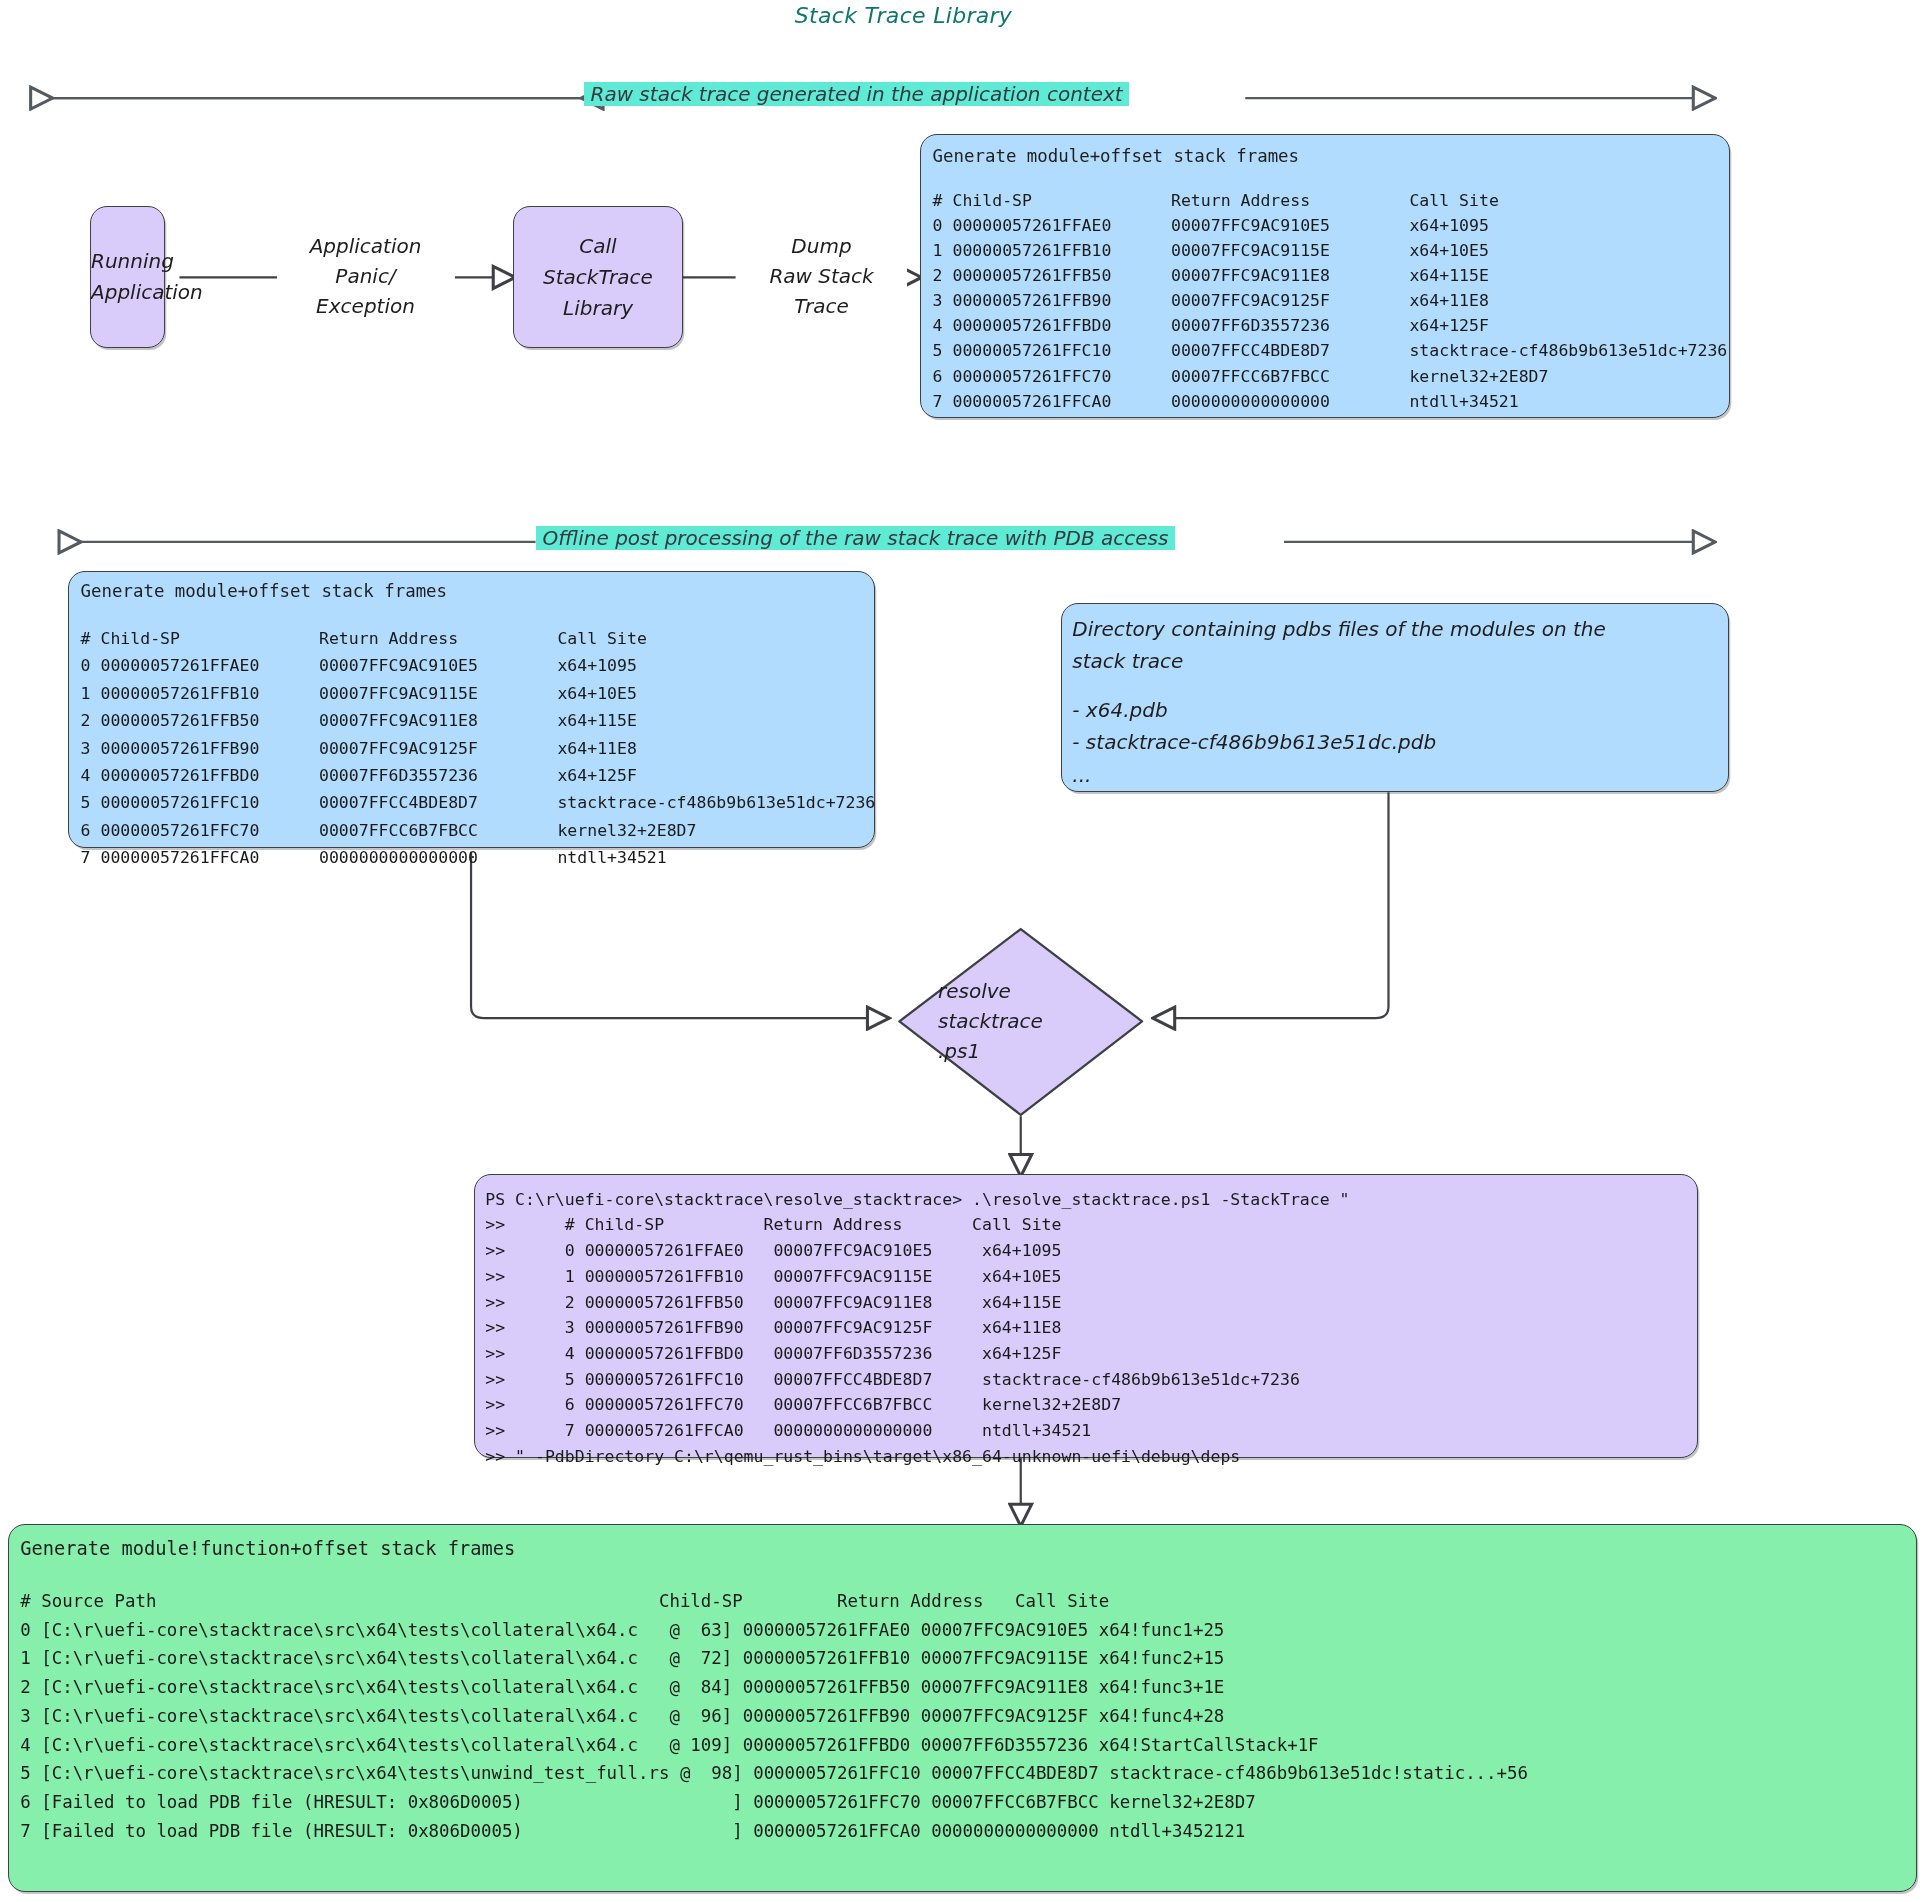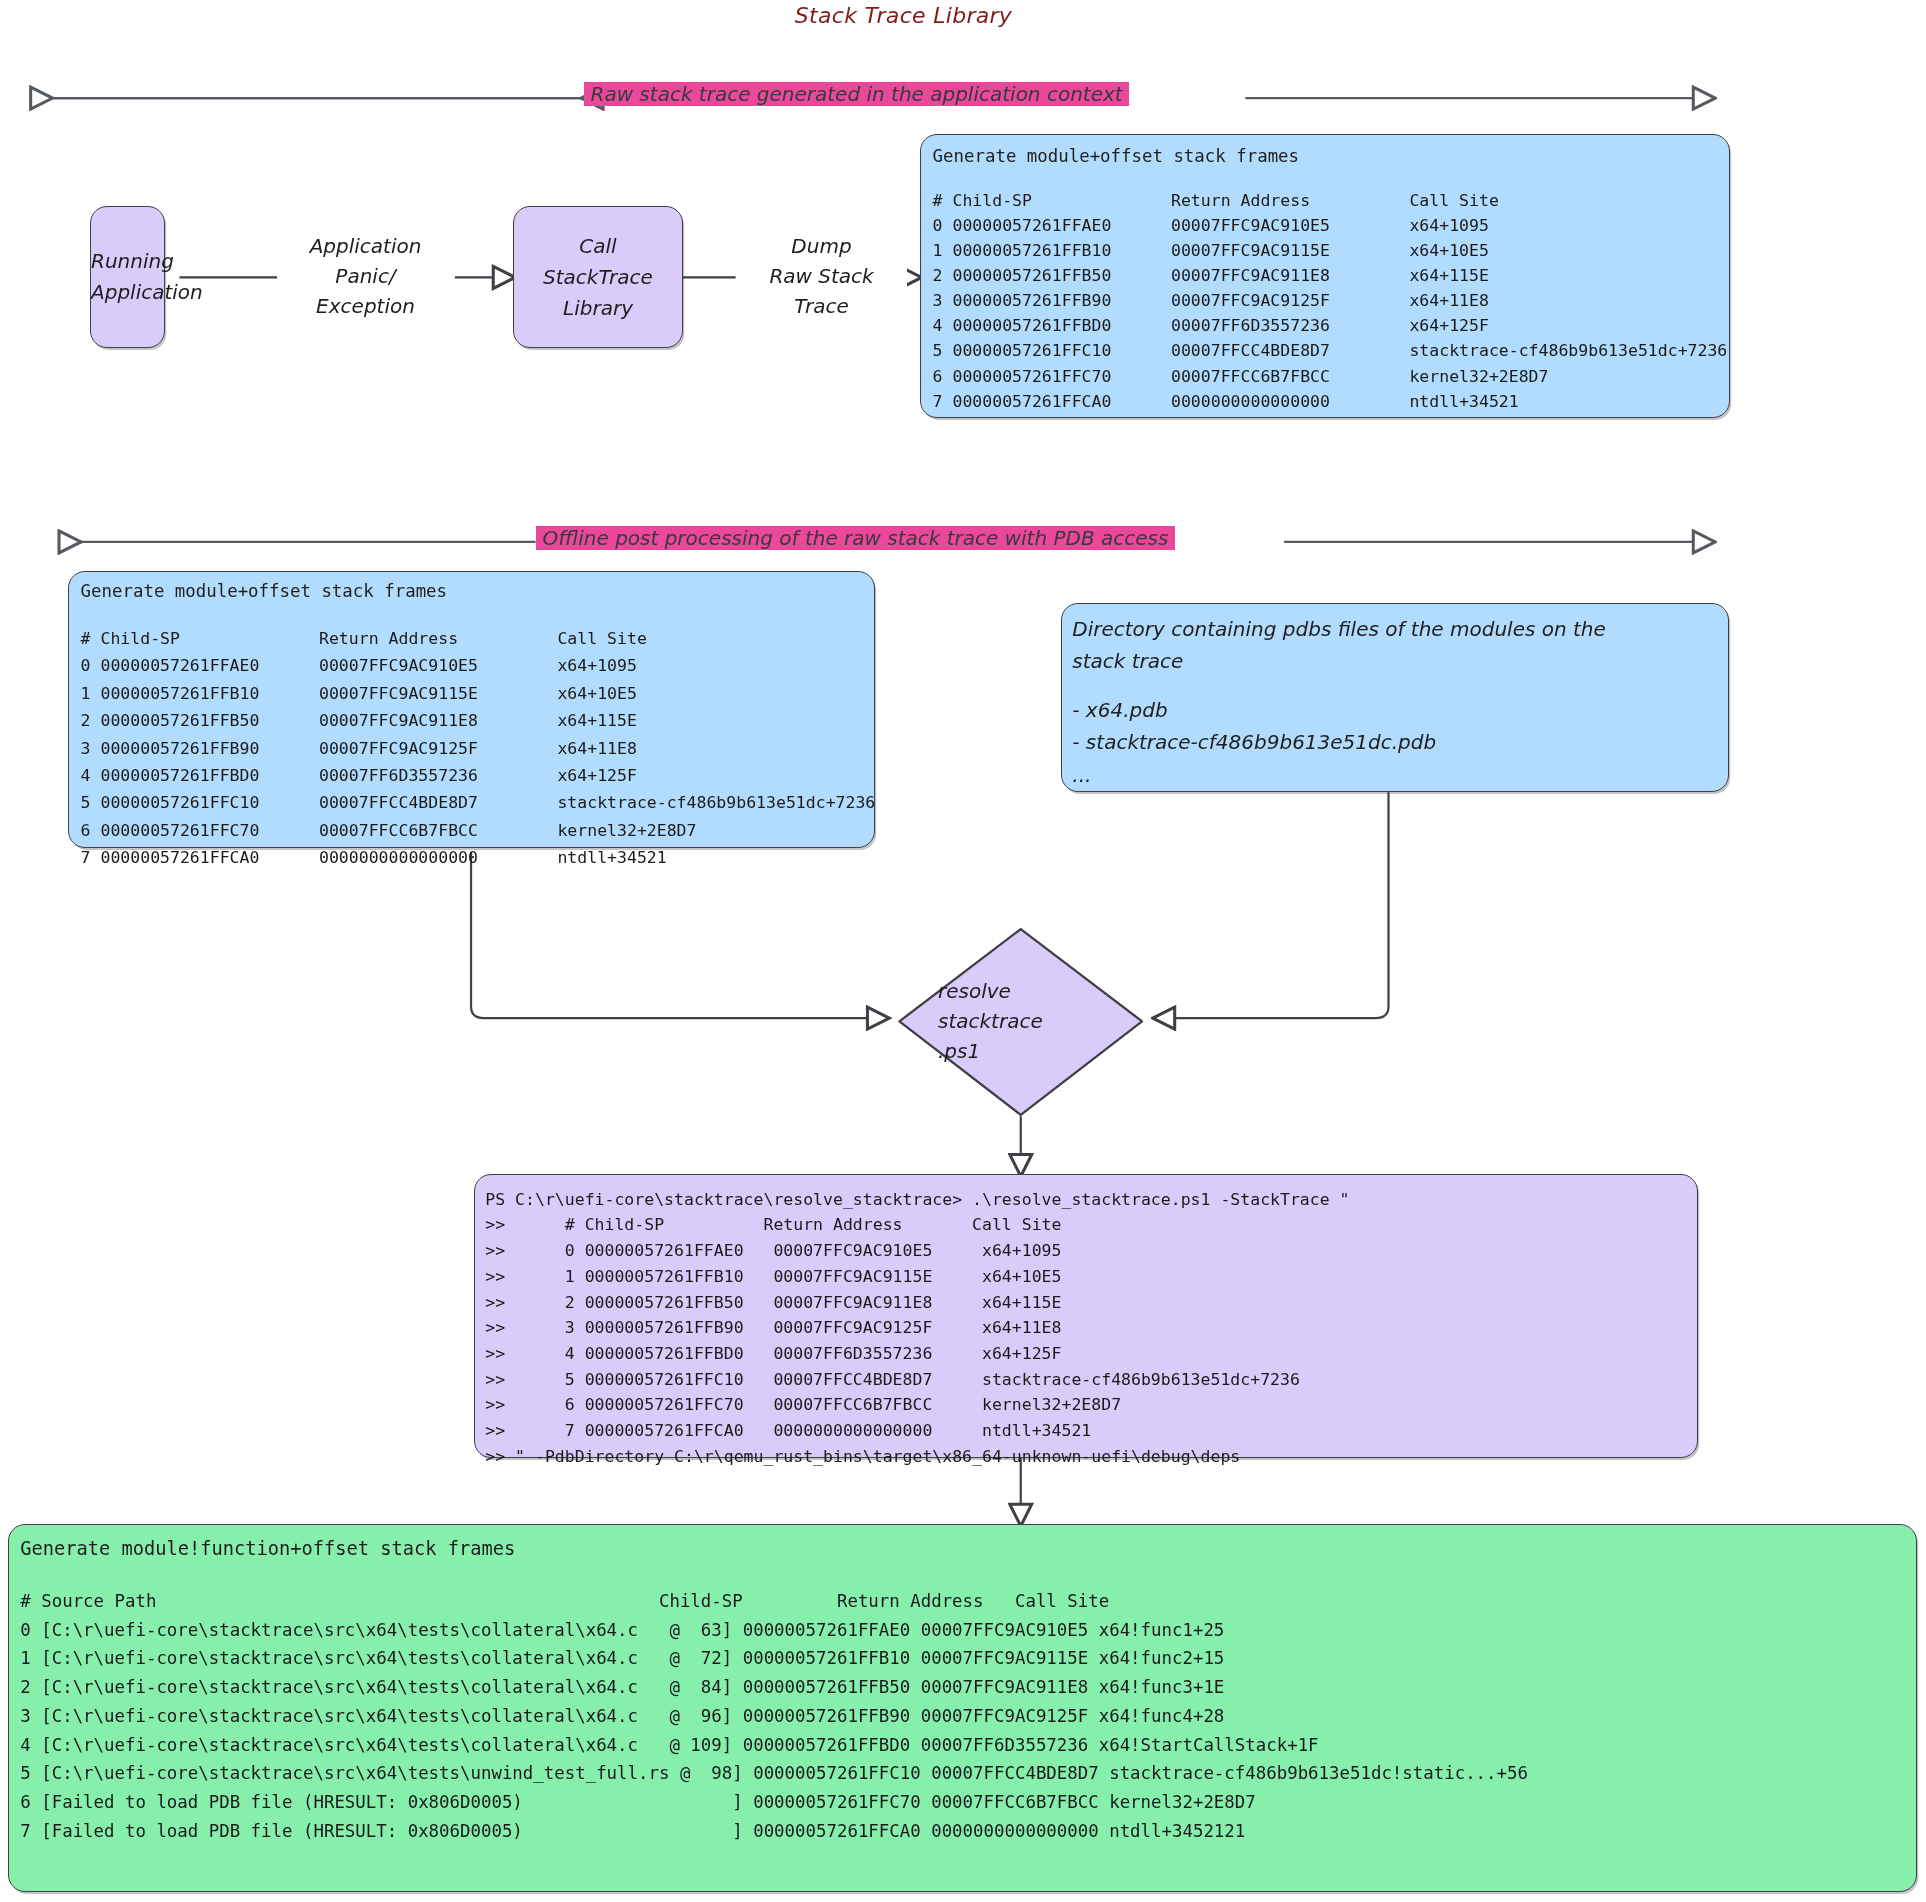--- a/index.html
+++ b/index.html
@@ -6,24 +6,24 @@
   body{width:1926px;height:1902px;position:relative;
        font-family:"Liberation Sans",sans-serif;color:#1e1e1e;}
   .canvas{position:absolute;left:0;top:0;width:1926px;height:1902px;overflow:hidden;}
   svg.layer{position:absolute;left:0;top:0;width:1926px;height:1902px;pointer-events:none;}
 
   
   .hand{font-family:"DejaVu Sans",sans-serif;font-style:italic;}
   .mono{font-family:"DejaVu Sans Mono","Liberation Mono",monospace;}
 
   .title{position:absolute;left:768px;top:3.2px;width:271px;text-align:center;
-         color:#7f1d1d;font-size:22px;letter-spacing:0.3px;}
+         color:#0f766e;font-size:22px;letter-spacing:0.3px;}
 
   
-  .divlabel{position:absolute;background:#ec4899;padding:0 6.5px;
+  .divlabel{position:absolute;background:#5eead4;padding:0 6.5px;
             font-size:20px;color:#343a40;white-space:nowrap;}
 
   
   .node{position:absolute;border:1.9px solid #3f3f46;border-radius:17px;
         box-sizing:border-box;box-shadow:1.9px 2.6px 0 -0.6px rgba(60,60,70,.30);}
   .purple{background:#d9ccfa;}
   .blue{background:#b2dcfd;}
   .green{background:#86efac;}
 
   .node .label{position:absolute;left:0;right:0;top:50%;transform:translateY(-50%);

